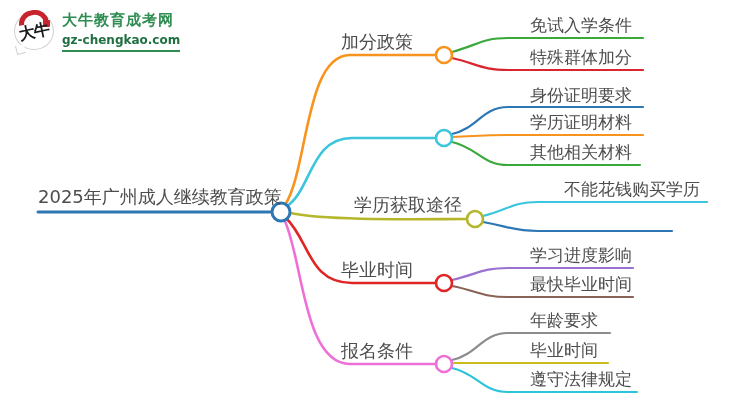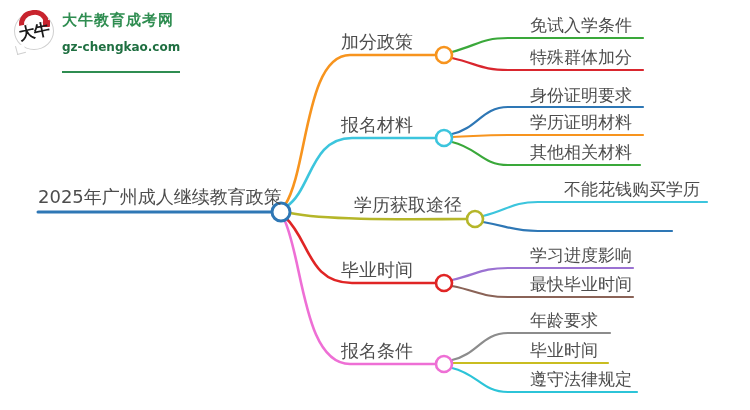--- a/index.html
+++ b/index.html
@@ -17,23 +17,23 @@
   .bubble{position:relative;width:40px;height:38px;border:1px solid #cfcfcf;border-radius:50%;
           background:#fff;box-sizing:border-box;}
   .bubble::after{content:"";position:absolute;left:1px;bottom:-5px;width:8px;height:8px;background:#fff;
           border-right:1px solid #cfcfcf;border-bottom:1px solid #cfcfcf;transform:rotate(75deg);}
   .arc{position:absolute;top:-3px;left:3px;width:30px;height:14px;box-sizing:border-box;
        border:5px solid #c8242e;border-bottom:none;
        border-top-left-radius:15px;border-top-right-radius:15px;transform:rotate(-8deg);}
   .bubble-text{position:absolute;left:4px;top:9px;font-size:16px;font-weight:bold;color:#1a1a1a;
        transform:rotate(-12deg);font-family:"DejaVu Serif",serif;letter-spacing:-1px;}
   .seal{position:absolute;right:3px;top:7px;width:7px;height:7px;background:#c8242e;border-radius:1px;}
-  .logo-text{border-bottom:2px solid #2f8d51;padding-bottom:17px;}
+  .logo-text{border-bottom:2px solid #2f8d51;padding-bottom:3px;}
   .logo-title{color:#2f8d51;font-weight:bold;font-size:15px;letter-spacing:1px;line-height:17px;}
-  .logo-domain{color:#1f6f41;font-weight:bold;font-size:12px;line-height:14px;margin-top:11px;}
+  .logo-domain{color:#1f6f41;font-weight:bold;font-size:12px;line-height:14px;margin-top:4px;}
 </style>
 </head>
 <body>
 
 <div class="stage">
 
   <svg width="750" height="410" viewBox="0 0 750 410">
 
     <path d="M38,212 L272,212" fill="none" stroke-width="3" stroke-linecap="round" stroke="#2e77b5"></path>
 
@@ -75,21 +75,20 @@
     </div>
     <div class="logo-text">
       <div class="logo-title">大牛教育成考网</div>
       <div class="logo-domain">gz-chengkao.com</div>
     </div>
   </div>
 
   <div class="t root-label" style="left:38px;top:186px;width:232px">2025年广州成人继续教育政策</div>
 
   <div class="t branch-label" style="left:317px;top:31px;width:120px">加分政策</div>
-  <div class="t branch-label" style="left:317px;top:114px;width:120px">报名材料</div>
   <div class="t branch-label" style="left:348px;top:194px;width:120px">学历获取途径</div>
   <div class="t branch-label" style="left:317px;top:259px;width:120px">毕业时间</div>
   <div class="t branch-label" style="left:317px;top:340px;width:120px">报名条件</div>
 
   <div class="t" style="left:530px;top:15px">免试入学条件</div>
   <div class="t" style="left:530px;top:47px">特殊群体加分</div>
 
   <div class="t" style="left:530px;top:85px">身份证明要求</div>
   <div class="t" style="left:530px;top:112px">学历证明材料</div>
   <div class="t" style="left:530px;top:142px">其他相关材料</div>

